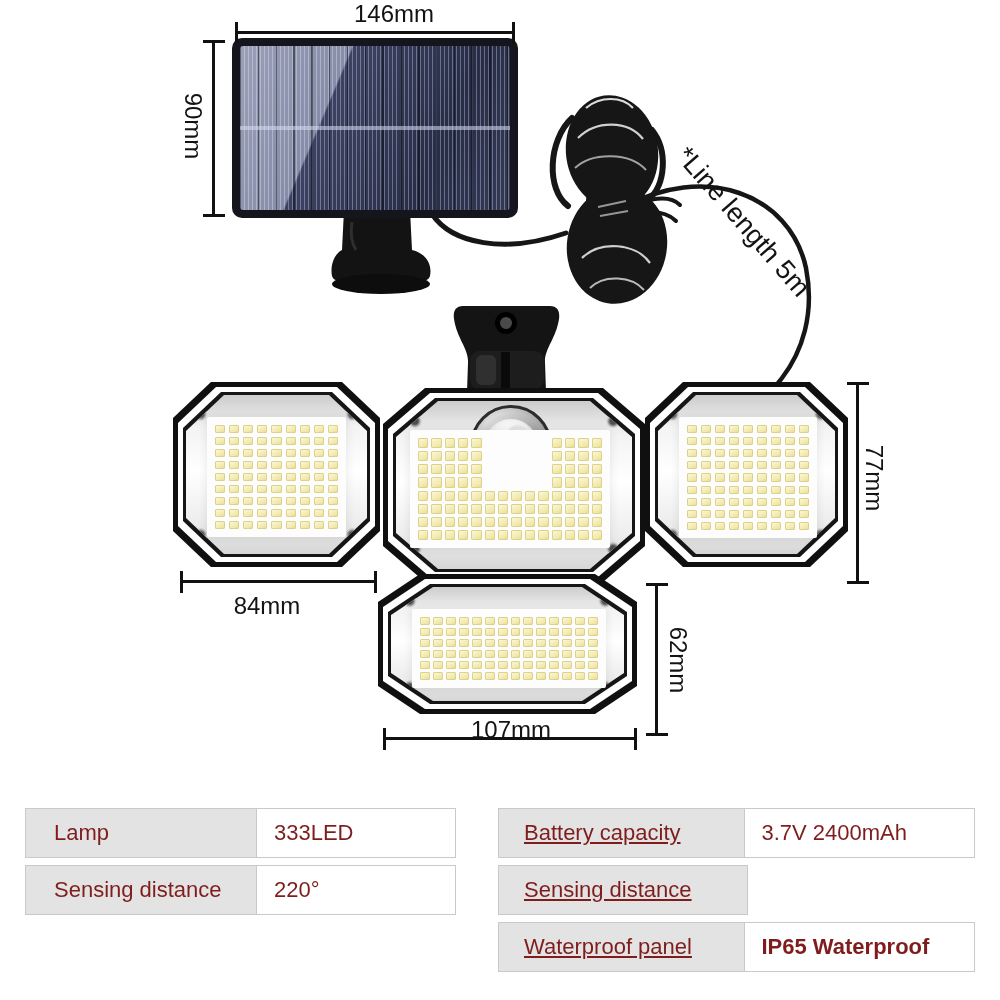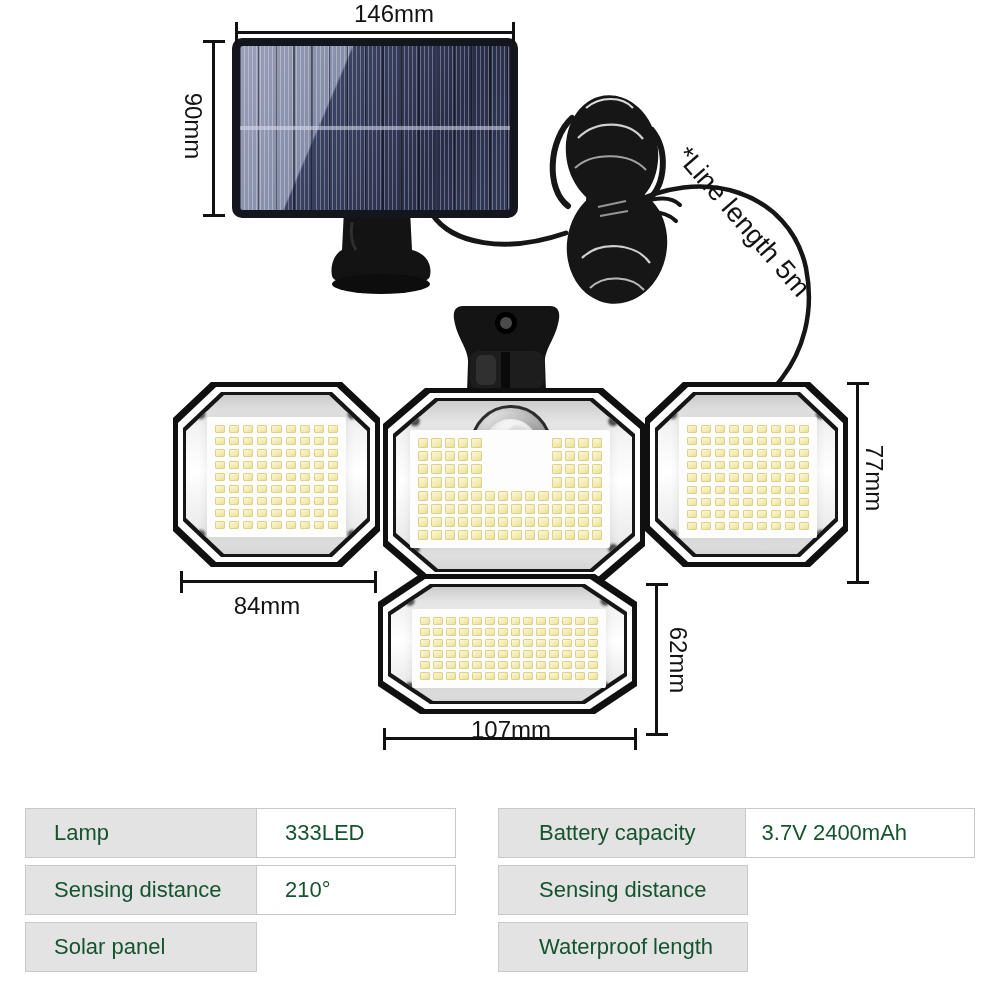--- a/index.html
+++ b/index.html
@@ -85,26 +85,26 @@
   #lbl-107{left:511px;top:730px;transform:translate(-50%,-50%);}
   #note-line-length{position:absolute;left:693px;top:141px;font-size:27px;color:#131313;
         white-space:nowrap;transform-origin:0 0;transform:rotate(49deg);z-index:4;}
 
   
   .spec-table{position:absolute;top:808px;z-index:5;}
   #spec-table-left{left:25px;width:460px;}
   #spec-table-right{left:498px;width:477px;}
   .spec-row{display:flex;height:50px;margin-bottom:7px;}
   .spec-label,.spec-value{display:flex;align-items:center;box-sizing:border-box;
-        border:1px solid #c9c9c9;font-size:22px;color:#14532d;}
+        border:1px solid #c9c9c9;font-size:22px;color:#7f1d1d;}
   .spec-label{background:#e3e3e3;}
   .spec-value{background:#ffffff;border-left:none;}
   #spec-table-left  .spec-label{width:232px;padding-left:28px;}
-  #spec-table-left  .spec-value{width:199px;padding-left:28px;}
-  #spec-table-right .spec-label{width:250px;padding-left:40px;}
+  #spec-table-left  .spec-value{width:199px;padding-left:17px;}
+  #spec-table-right .spec-label{width:250px;padding-left:25px;text-decoration:underline;}
   #spec-table-right .spec-value{width:232px;padding-left:16px;}
   .bold{font-weight:bold;}
 </style>
 </head>
 <body>
 
 <div class="stage">
 
   <svg id="rig" width="1000" height="1000" viewBox="0 0 1000 1000">
 
@@ -565,33 +565,33 @@
   <div class="dim-label" id="lbl-107">107mm</div>
   <div id="note-line-length">*Line length 5m</div>
 
   <div class="spec-table" id="spec-table-left">
     <div class="spec-row">
       <div class="spec-label">Lamp</div>
       <div class="spec-value">333LED</div>
     </div>
     <div class="spec-row">
       <div class="spec-label">Sensing distance</div>
-      <div class="spec-value">210°</div>
+      <div class="spec-value">220°</div>
     </div>
     <div class="spec-row">
-      <div class="spec-label">Solar panel</div>
     </div>
   </div>
 
   <div class="spec-table" id="spec-table-right">
     <div class="spec-row">
       <div class="spec-label">Battery capacity</div>
       <div class="spec-value">3.7V 2400mAh</div>
     </div>
     <div class="spec-row">
       <div class="spec-label">Sensing distance</div>
     </div>
     <div class="spec-row">
-      <div class="spec-label">Waterproof length</div>
+      <div class="spec-label">Waterproof panel</div>
+      <div class="spec-value bold">IP65 Waterproof</div>
     </div>
   </div>
 
 </div>
 
 </body></html>

